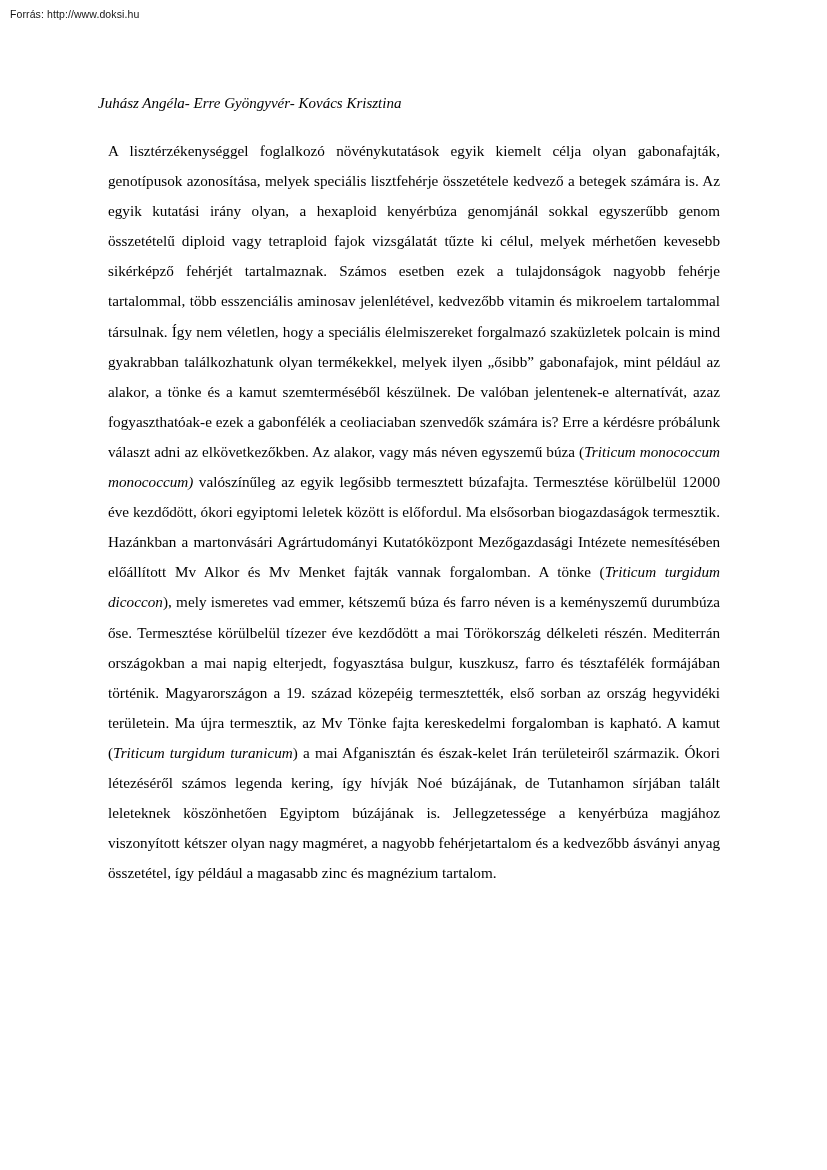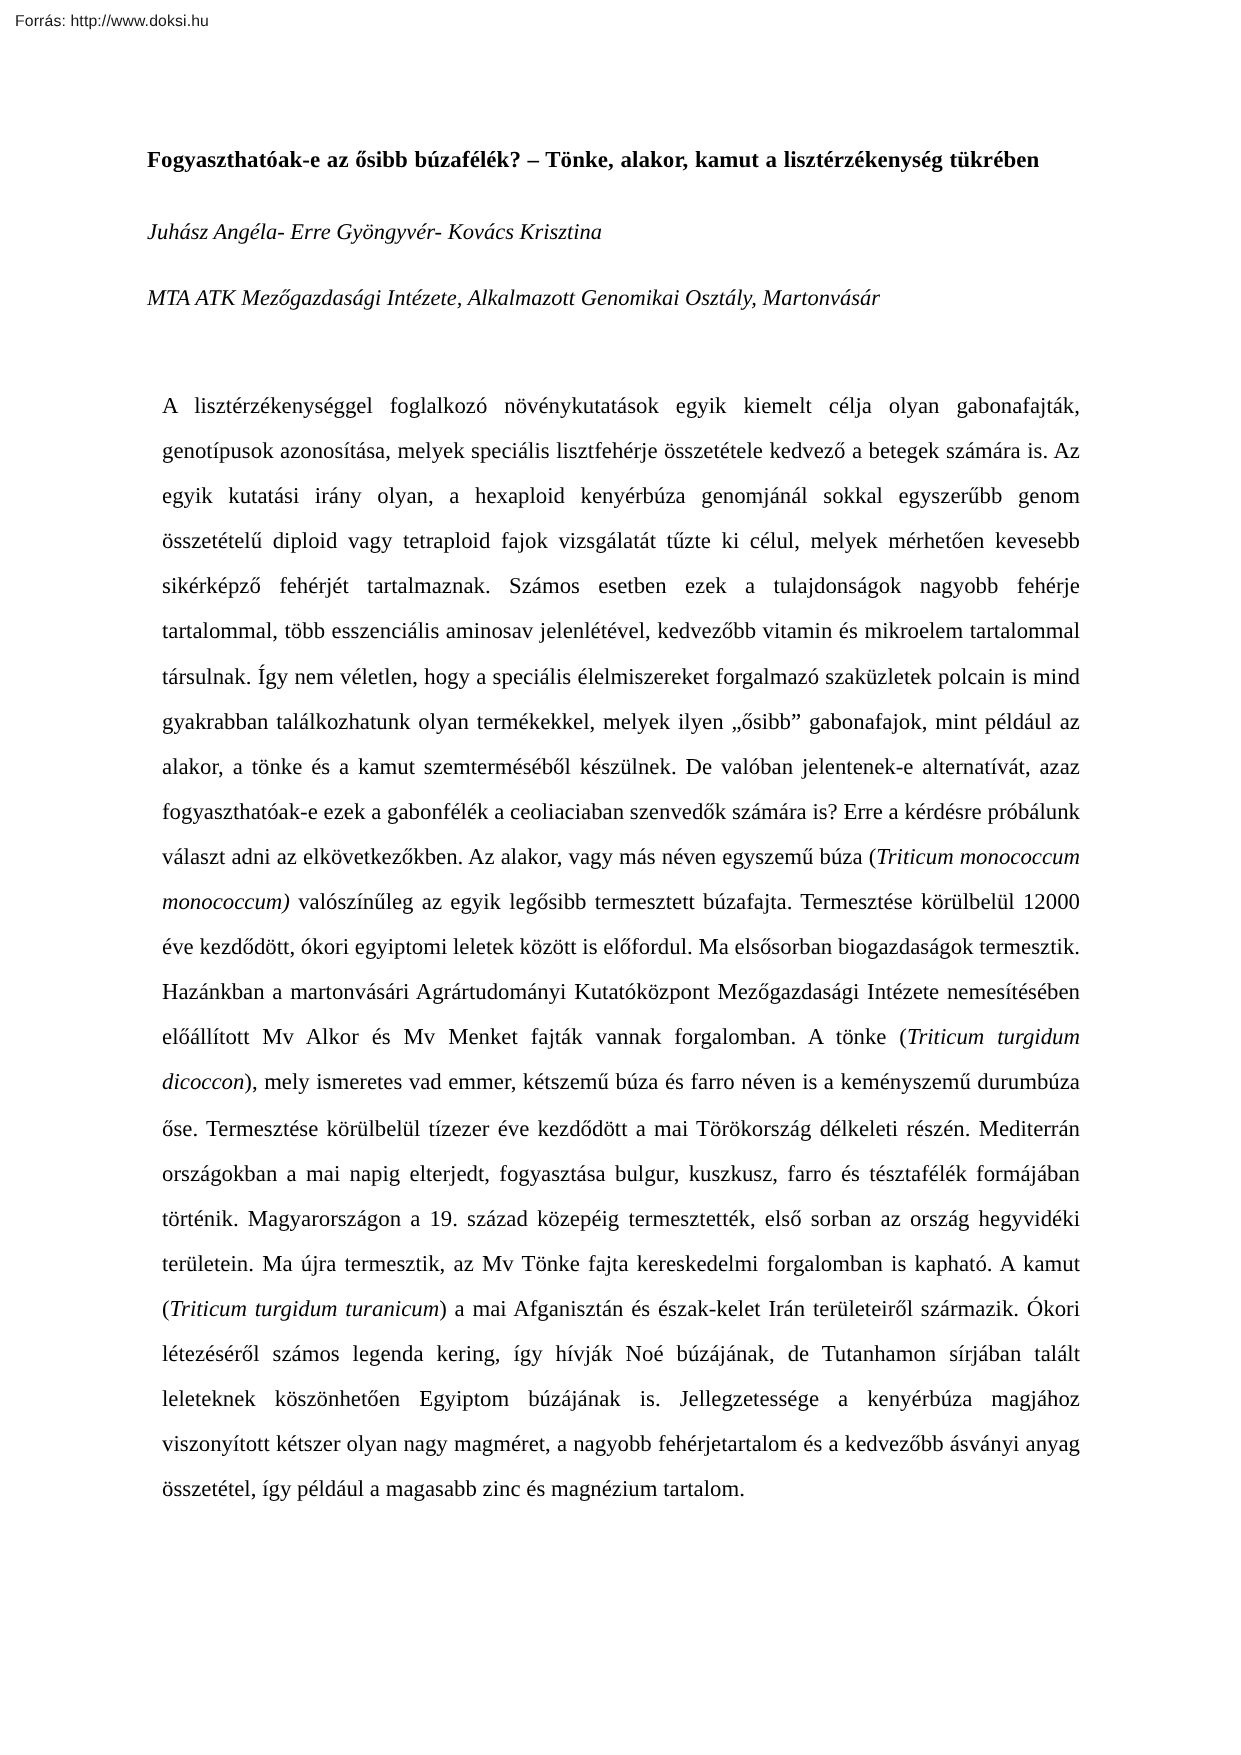--- a/index.html
+++ b/index.html
@@ -87,22 +87,20 @@
 </style>
 </head>
 <body>
 
 <div class="page">
 
   <div class="source-header">Forrás: http://www.doksi.hu</div>
 
   <div class="content">
 
-    <h1 class="doc-title">Fogyaszthatóak-e az ősibb búzafélék? – Tönke, alakor, kamut a lisztérzékenység tükrében</h1>
 
     <p class="authors">Juhász Angéla- Erre Gyöngyvér- Kovács Krisztina</p>
 
-    <p class="affiliation">MTA ATK Mezőgazdasági Intézete, Alkalmazott Genomikai Osztály, Martonvásár</p>
 
     <p class="body-text"><span>A lisztérzékenységgel foglalkozó növénykutatások egyik kiemelt célja olyan gabonafajták, genotípusok azonosítása, melyek speciális lisztfehérje összetétele kedvező a betegek számára is. Az egyik kutatási irány olyan, a hexaploid kenyérbúza genomjánál sokkal egyszerűbb genom összetételű diploid vagy tetraploid fajok vizsgálatát tűzte ki célul, melyek mérhetően kevesebb sikérképző fehérjét tartalmaznak. Számos esetben ezek a tulajdonságok nagyobb fehérje tartalommal, több esszenciális aminosav jelenlétével, kedvezőbb vitamin és mikroelem tartalommal társulnak. Így nem véletlen, hogy a speciális élelmiszereket forgalmazó szaküzletek polcain is mind gyakrabban találkozhatunk olyan termékekkel, melyek ilyen „ősibb” gabonafajok, mint például az alakor, a tönke és a kamut szemterméséből készülnek. De valóban jelentenek-e alternatívát, azaz fogyaszthatóak-e ezek a gabonfélék a ceoliaciaban szenvedők számára is? Erre a kérdésre próbálunk választ adni az elkövetkezőkben. Az alakor, vagy más néven egyszemű búza (</span><i>Triticum monococcum monococcum)</i><span> valószínűleg az egyik legősibb termesztett búzafajta. Termesztése körülbelül 12000 éve kezdődött, ókori egyiptomi leletek között is előfordul. Ma elsősorban biogazdaságok termesztik. Hazánkban a martonvásári Agrártudományi Kutatóközpont Mezőgazdasági Intézete nemesítésében előállított Mv Alkor és Mv Menket fajták vannak forgalomban. A tönke (</span><i>Triticum turgidum dicoccon</i><span>), mely ismeretes vad emmer, kétszemű búza és farro néven is a keményszemű durumbúza őse. Termesztése körülbelül tízezer éve kezdődött a mai Törökország délkeleti részén. Mediterrán országokban a mai napig elterjedt, fogyasztása bulgur, kuszkusz, farro és tésztafélék formájában történik. Magyarországon a 19. század közepéig termesztették, első sorban az ország hegyvidéki területein. Ma újra termesztik, az Mv Tönke fajta kereskedelmi forgalomban is kapható. A kamut (</span><i>Triticum turgidum turanicum</i><span>) a mai Afganisztán és észak-kelet Irán területeiről származik. Ókori létezéséről számos legenda kering, így hívják Noé búzájának, de Tutanhamon sírjában talált leleteknek köszönhetően Egyiptom búzájának is. Jellegzetessége a kenyérbúza magjához viszonyított kétszer olyan nagy magméret, a nagyobb fehérjetartalom és a kedvezőbb ásványi anyag összetétel, így például a magasabb zinc és magnézium tartalom.</span></p>
 
   </div>
 </div>
 
 </body></html>

